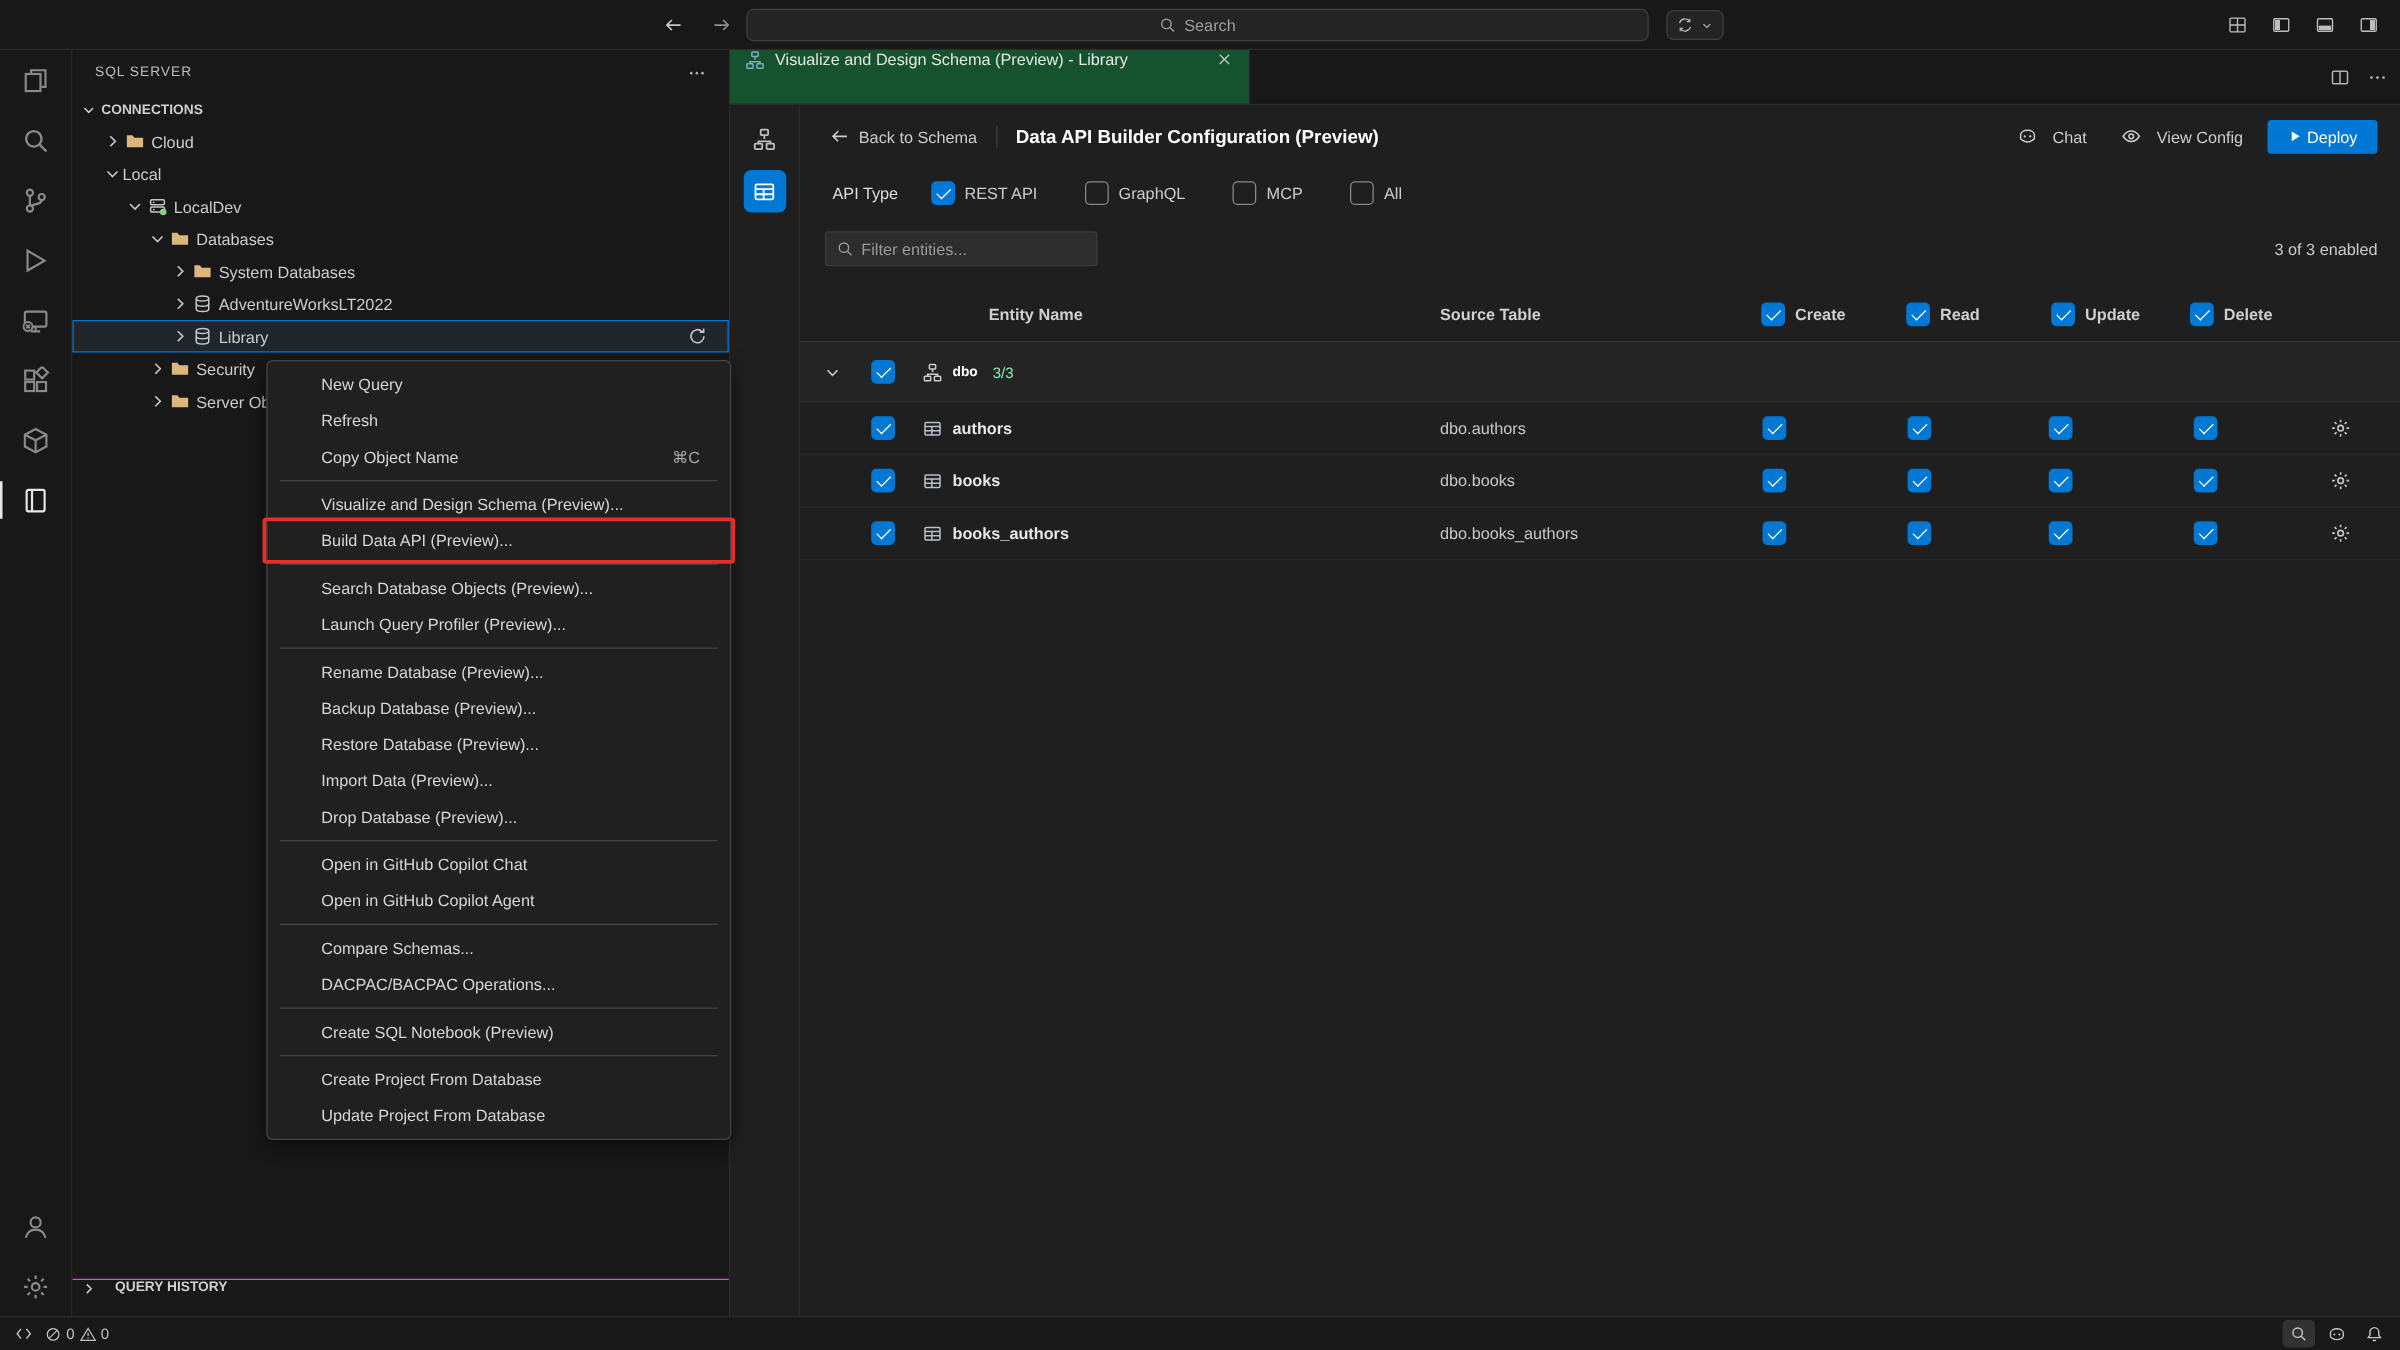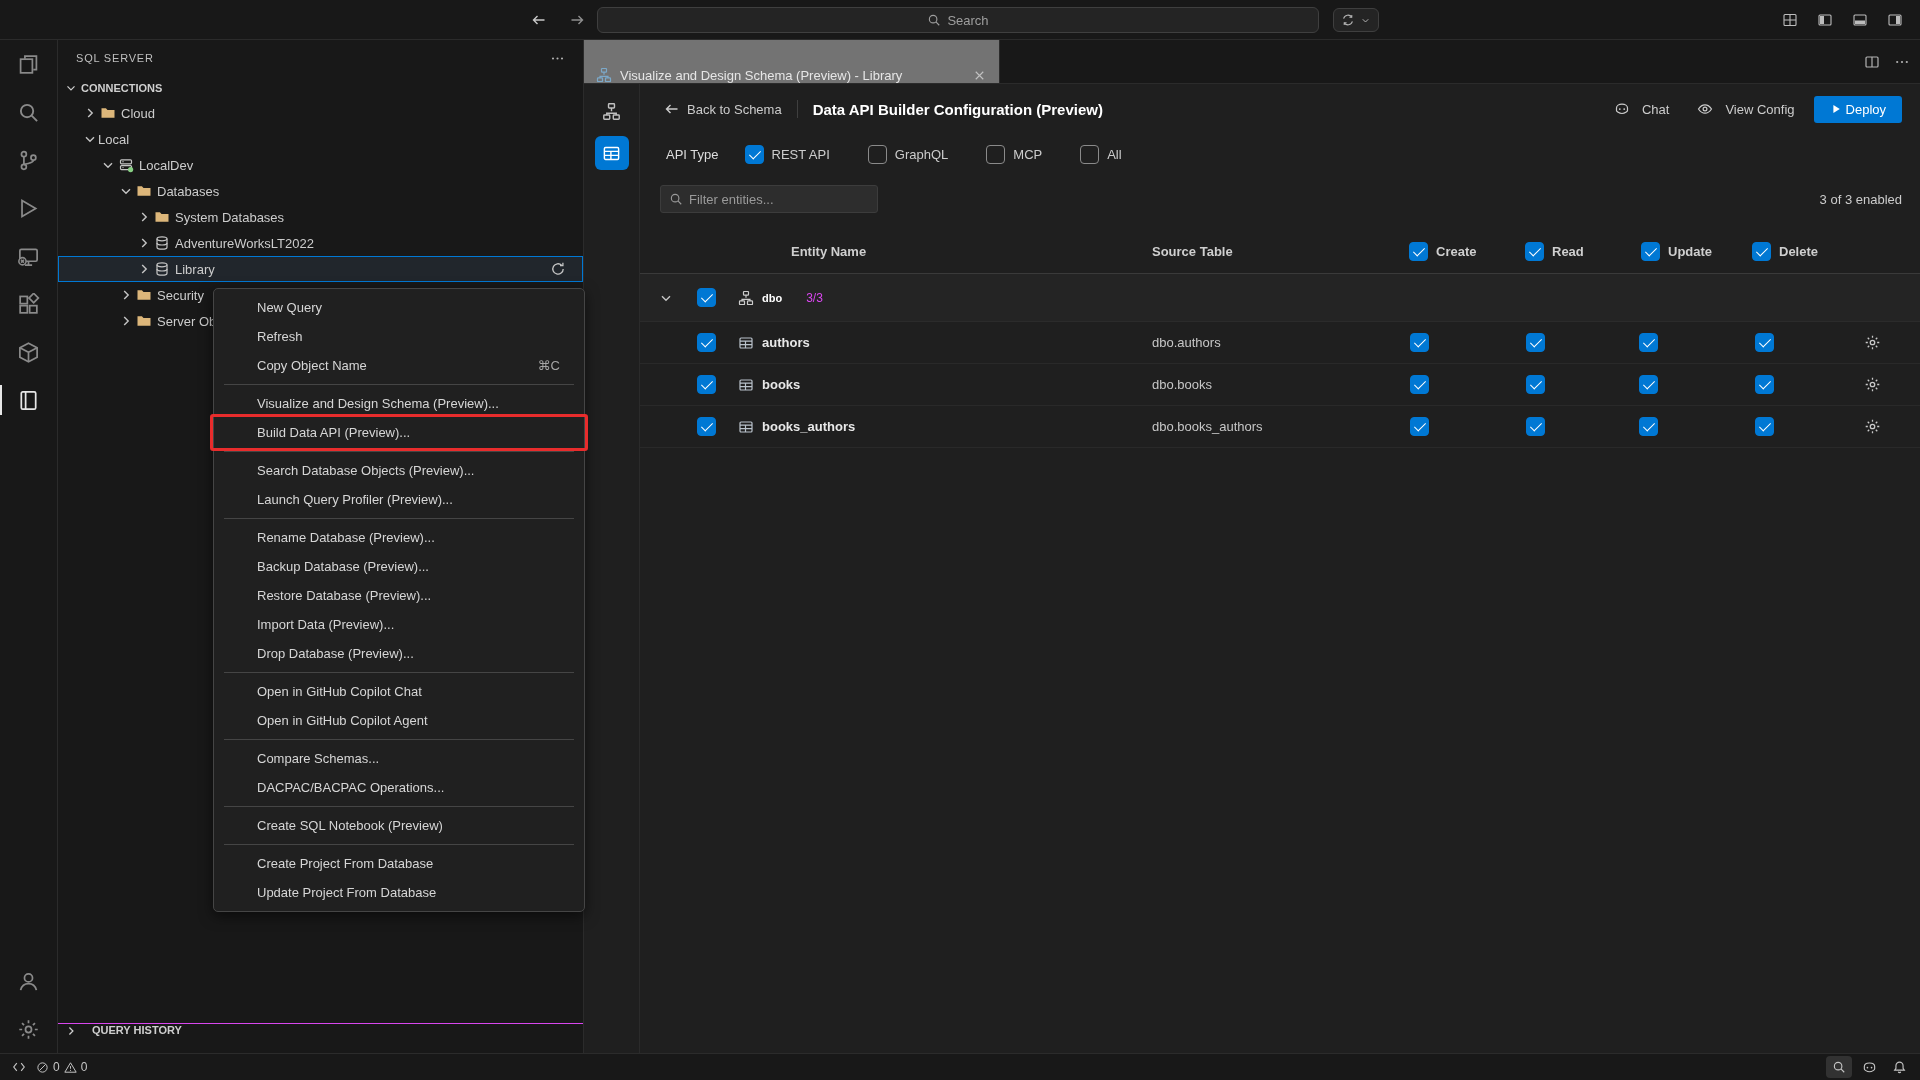--- a/index.html
+++ b/index.html
@@ -39,21 +39,21 @@
 
 #ctxmenu{position:absolute;left:213px;top:288px;width:372px;background:#202020;border:1px solid #454545;border-radius:5px;box-shadow:0 4px 14px rgba(0,0,0,.55);padding:4px 0;z-index:30}
 .mi{height:29px;display:flex;align-items:center;padding:0 24px 0 43px;color:#d6d6d6;cursor:pointer}
 .mi .mi-key{margin-left:auto;color:#a6a6a6}
 .msep{height:1px;background:#454545;margin:4px 10px}
 #redbox{position:absolute;left:-4px;right:-4px;top:125px;height:37px;border:3px solid #e82c2c;border-radius:3px;pointer-events:none;z-index:31}
 
 
 #editor{position:absolute;left:584px;top:40px;right:0;bottom:27px;background:#1f1f1f}
 #tabbar{height:44px;background:#181818;border-bottom:1px solid #2b2b2b;display:flex;position:relative}
-.tab{width:416px;background:#737373;border-right:1px solid #2b2b2b;display:flex;align-items:flex-end;gap:8px;padding:0 12px;cursor:pointer}
+.tab{width:416px;background:#14532d;border-right:1px solid #2b2b2b;display:flex;align-items:flex-start;gap:8px;padding:0 12px;cursor:pointer}
 .tab .tlbl{color:#e6e6e6;white-space:nowrap}
 .tab .tclose{margin-left:auto;color:#c2c2c2}
 #tab-actions{position:absolute;right:10px;top:0;height:44px;display:flex;align-items:center;gap:14px;color:#b3b3b3}
 #content{position:absolute;left:0;top:44px;right:0;bottom:0;display:flex}
 #sidetb{width:56px;border-right:1px solid #2b2b2b;display:flex;flex-direction:column;align-items:center;padding-top:10px;gap:8px}
 .st-btn{width:34px;height:34px;border-radius:6px;display:flex;align-items:center;justify-content:center;color:#c0c0c0;cursor:pointer}
 .st-btn.active{background:#0078d4;color:#fff}
 #pane{flex:1;position:relative}
 #pane-header{height:50px;display:flex;align-items:center;padding:0 18px 0 24px}
 #back{display:flex;align-items:center;gap:7px;color:#ccc;cursor:pointer}
@@ -75,21 +75,21 @@
 #enabled-count{margin-left:auto;color:#ccc}
 #etable{margin-top:6px}
 .grid{display:grid;grid-template-columns:36px 44px 416px 217px 116px 116px 111px 120px 96px;align-items:center;padding-left:8px}
 .thead{height:44px;border-bottom:1px solid #3a3a3a;color:#cfcfcf;font-weight:bold}
 .thead .h-entity{padding-left:63px}
 .thead .h-source{padding-left:8px}
 .hperm{display:flex;align-items:center;gap:8px;padding-left:48px}
 .tgroup{height:48px;background:#242424;border-bottom:1px solid #2b2b2b}
 .gname{display:flex;align-items:center;gap:8px;padding-left:10px}
 .gname b{color:#fff;font-size:11px}
-.gbadge{color:#d946ef;font-size:12px;margin-left:16px}
+.gbadge{color:#86efac;font-size:12px;margin-left:4px}
 .erow{height:42px;border-bottom:1px solid #292929}
 .ename{display:flex;align-items:center;gap:8px;padding-left:10px;color:#e8e8e8;font-weight:bold}
 .ename .ticon{color:#b9c2cb}
 .esrc{padding-left:8px;color:#c7c7c7}
 .ccell{display:flex;justify-content:center}
 .gcell{display:flex;justify-content:center;color:#c9c9c9;font-size:17px;cursor:pointer}
 .chev-cell{display:flex;justify-content:center;color:#c5c5c5}
 
 
 #statusbar{position:absolute;left:0;right:0;bottom:0;height:27px;background:#181818;border-top:1px solid #2b2b2b;display:flex;align-items:center;padding:0 8px 0 12px;font-size:12px;color:#c5c5c5;z-index:4}

